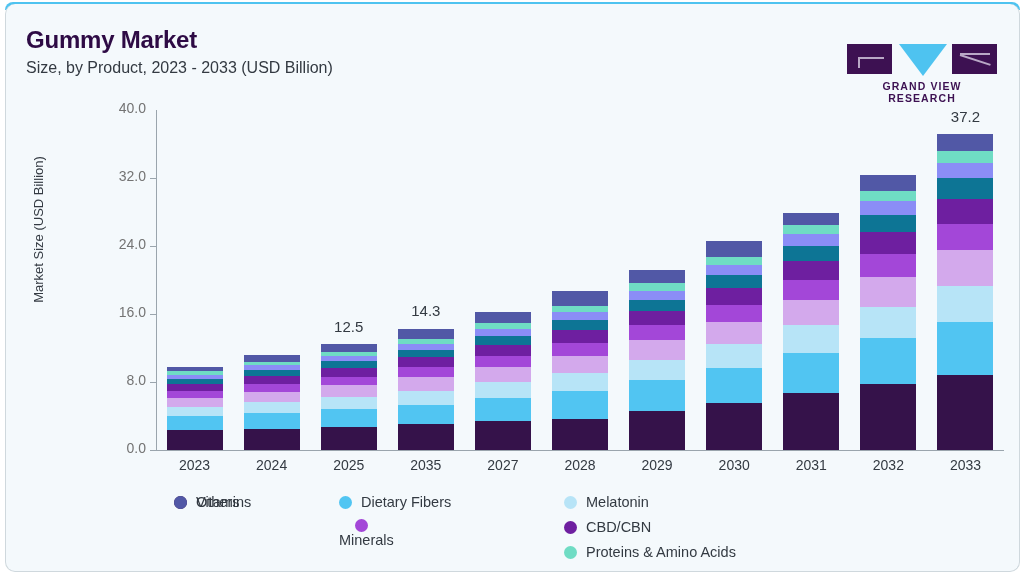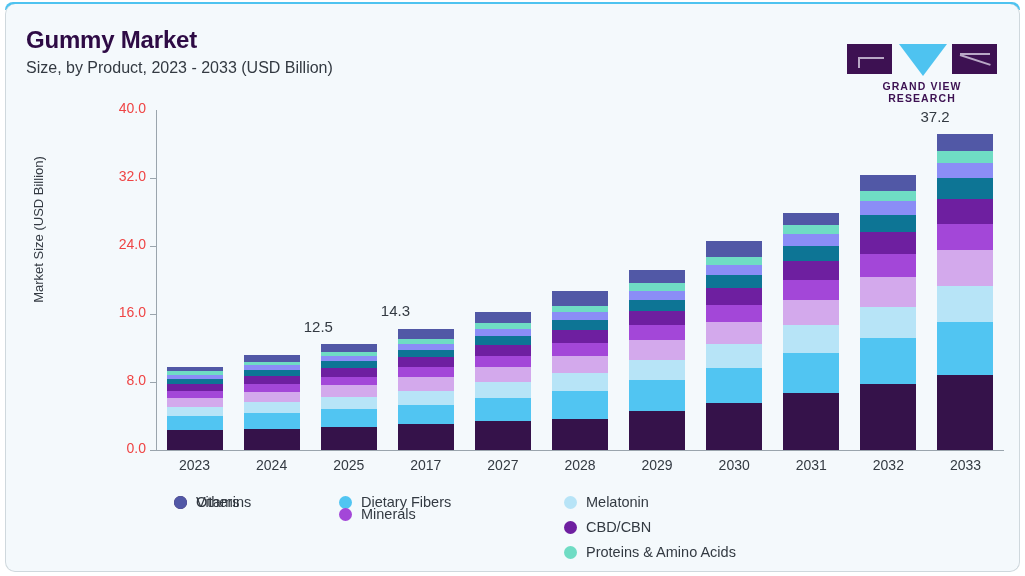--- a/index.html
+++ b/index.html
@@ -147,21 +147,21 @@
     text-align: center;
     font-size: 13px;
     color: #333a42;
     transform: rotate(-90deg);
   }
   .ytick-label {
     position: absolute;
     width: 52px;
     text-align: right;
     font-size: 14px;
-    color: #ef4444;
+    color: #737373;
   }
   .ytick-mark {
     position: absolute;
     width: 6px;
     height: 1px;
     background: #9aa5ad;
   }
   #yaxis-line {
     position: absolute;
     left: 150px;
@@ -182,21 +182,21 @@
   .bar-group { position: absolute; bottom: 0; }
   .bar {
     position: absolute;
     bottom: 0;
     width: 100%;
   }
   .seg { width: 100%; }
   .bar-label {
     position: absolute;
     width: 90px;
-    text-align: left;
+    text-align: center;
     font-size: 15px;
     color: #333a42;
   }
   .xtick-label {
     position: absolute;
     top: 453px;
     width: 90px;
     text-align: center;
     font-size: 14px;
     color: #333a42;
@@ -419,21 +419,21 @@
             <div class="seg" title="Proteins &amp; Amino Acids" style="background: rgb(111, 220, 196); height: 12.325px;"></div>
             <div class="seg" title="Others" style="background: rgb(81, 88, 166); height: 17px;"></div>
           </div>
         </div>
         <div class="bar-label" style="left: 914.455px; top: 103.8px;">37.2</div>
       </div>
     <div id="xticks">
         <div class="xtick-label" style="left: 143.545px;">2023</div>
         <div class="xtick-label" style="left: 220.636px;">2024</div>
         <div class="xtick-label" style="left: 297.727px;">2025</div>
-        <div class="xtick-label" style="left: 374.818px;">2017</div>
+        <div class="xtick-label" style="left: 374.818px;">2035</div>
         <div class="xtick-label" style="left: 451.909px;">2027</div>
         <div class="xtick-label" style="left: 529px;">2028</div>
         <div class="xtick-label" style="left: 606.091px;">2029</div>
         <div class="xtick-label" style="left: 683.182px;">2030</div>
         <div class="xtick-label" style="left: 760.273px;">2031</div>
         <div class="xtick-label" style="left: 837.364px;">2032</div>
         <div class="xtick-label" style="left: 914.455px;">2033</div>
       </div>
   </div>
 
@@ -443,21 +443,21 @@
         <span>Vitamins</span>
       </div>
       <div class="legend-item" style="left: 0px;">
         <span class="legend-dot" style="background: rgb(81, 88, 166);"></span>
         <span>Others</span>
       </div>
       <div class="legend-item" style="left: 165px; top: 0px;">
         <span class="legend-dot" style="background: rgb(81, 197, 242);"></span>
         <span>Dietary Fibers</span>
       </div>
-      <div class="legend-item" style="left: 165px; top: 12px;">
+      <div class="legend-item" style="left: 165px; top: 29px; flex-direction: column;">
         <span class="legend-dot" style="background: rgb(163, 71, 216);"></span>
         <span>Minerals</span>
       </div>
       <div class="legend-item" style="left: 390px; top: 0px;">
         <span class="legend-dot" style="background: rgb(183, 228, 247);"></span>
         <span>Melatonin</span>
       </div>
       <div class="legend-item" style="left: 390px; top: 25px;">
         <span class="legend-dot" style="background: rgb(110, 31, 160);"></span>
         <span>CBD/CBN</span>

